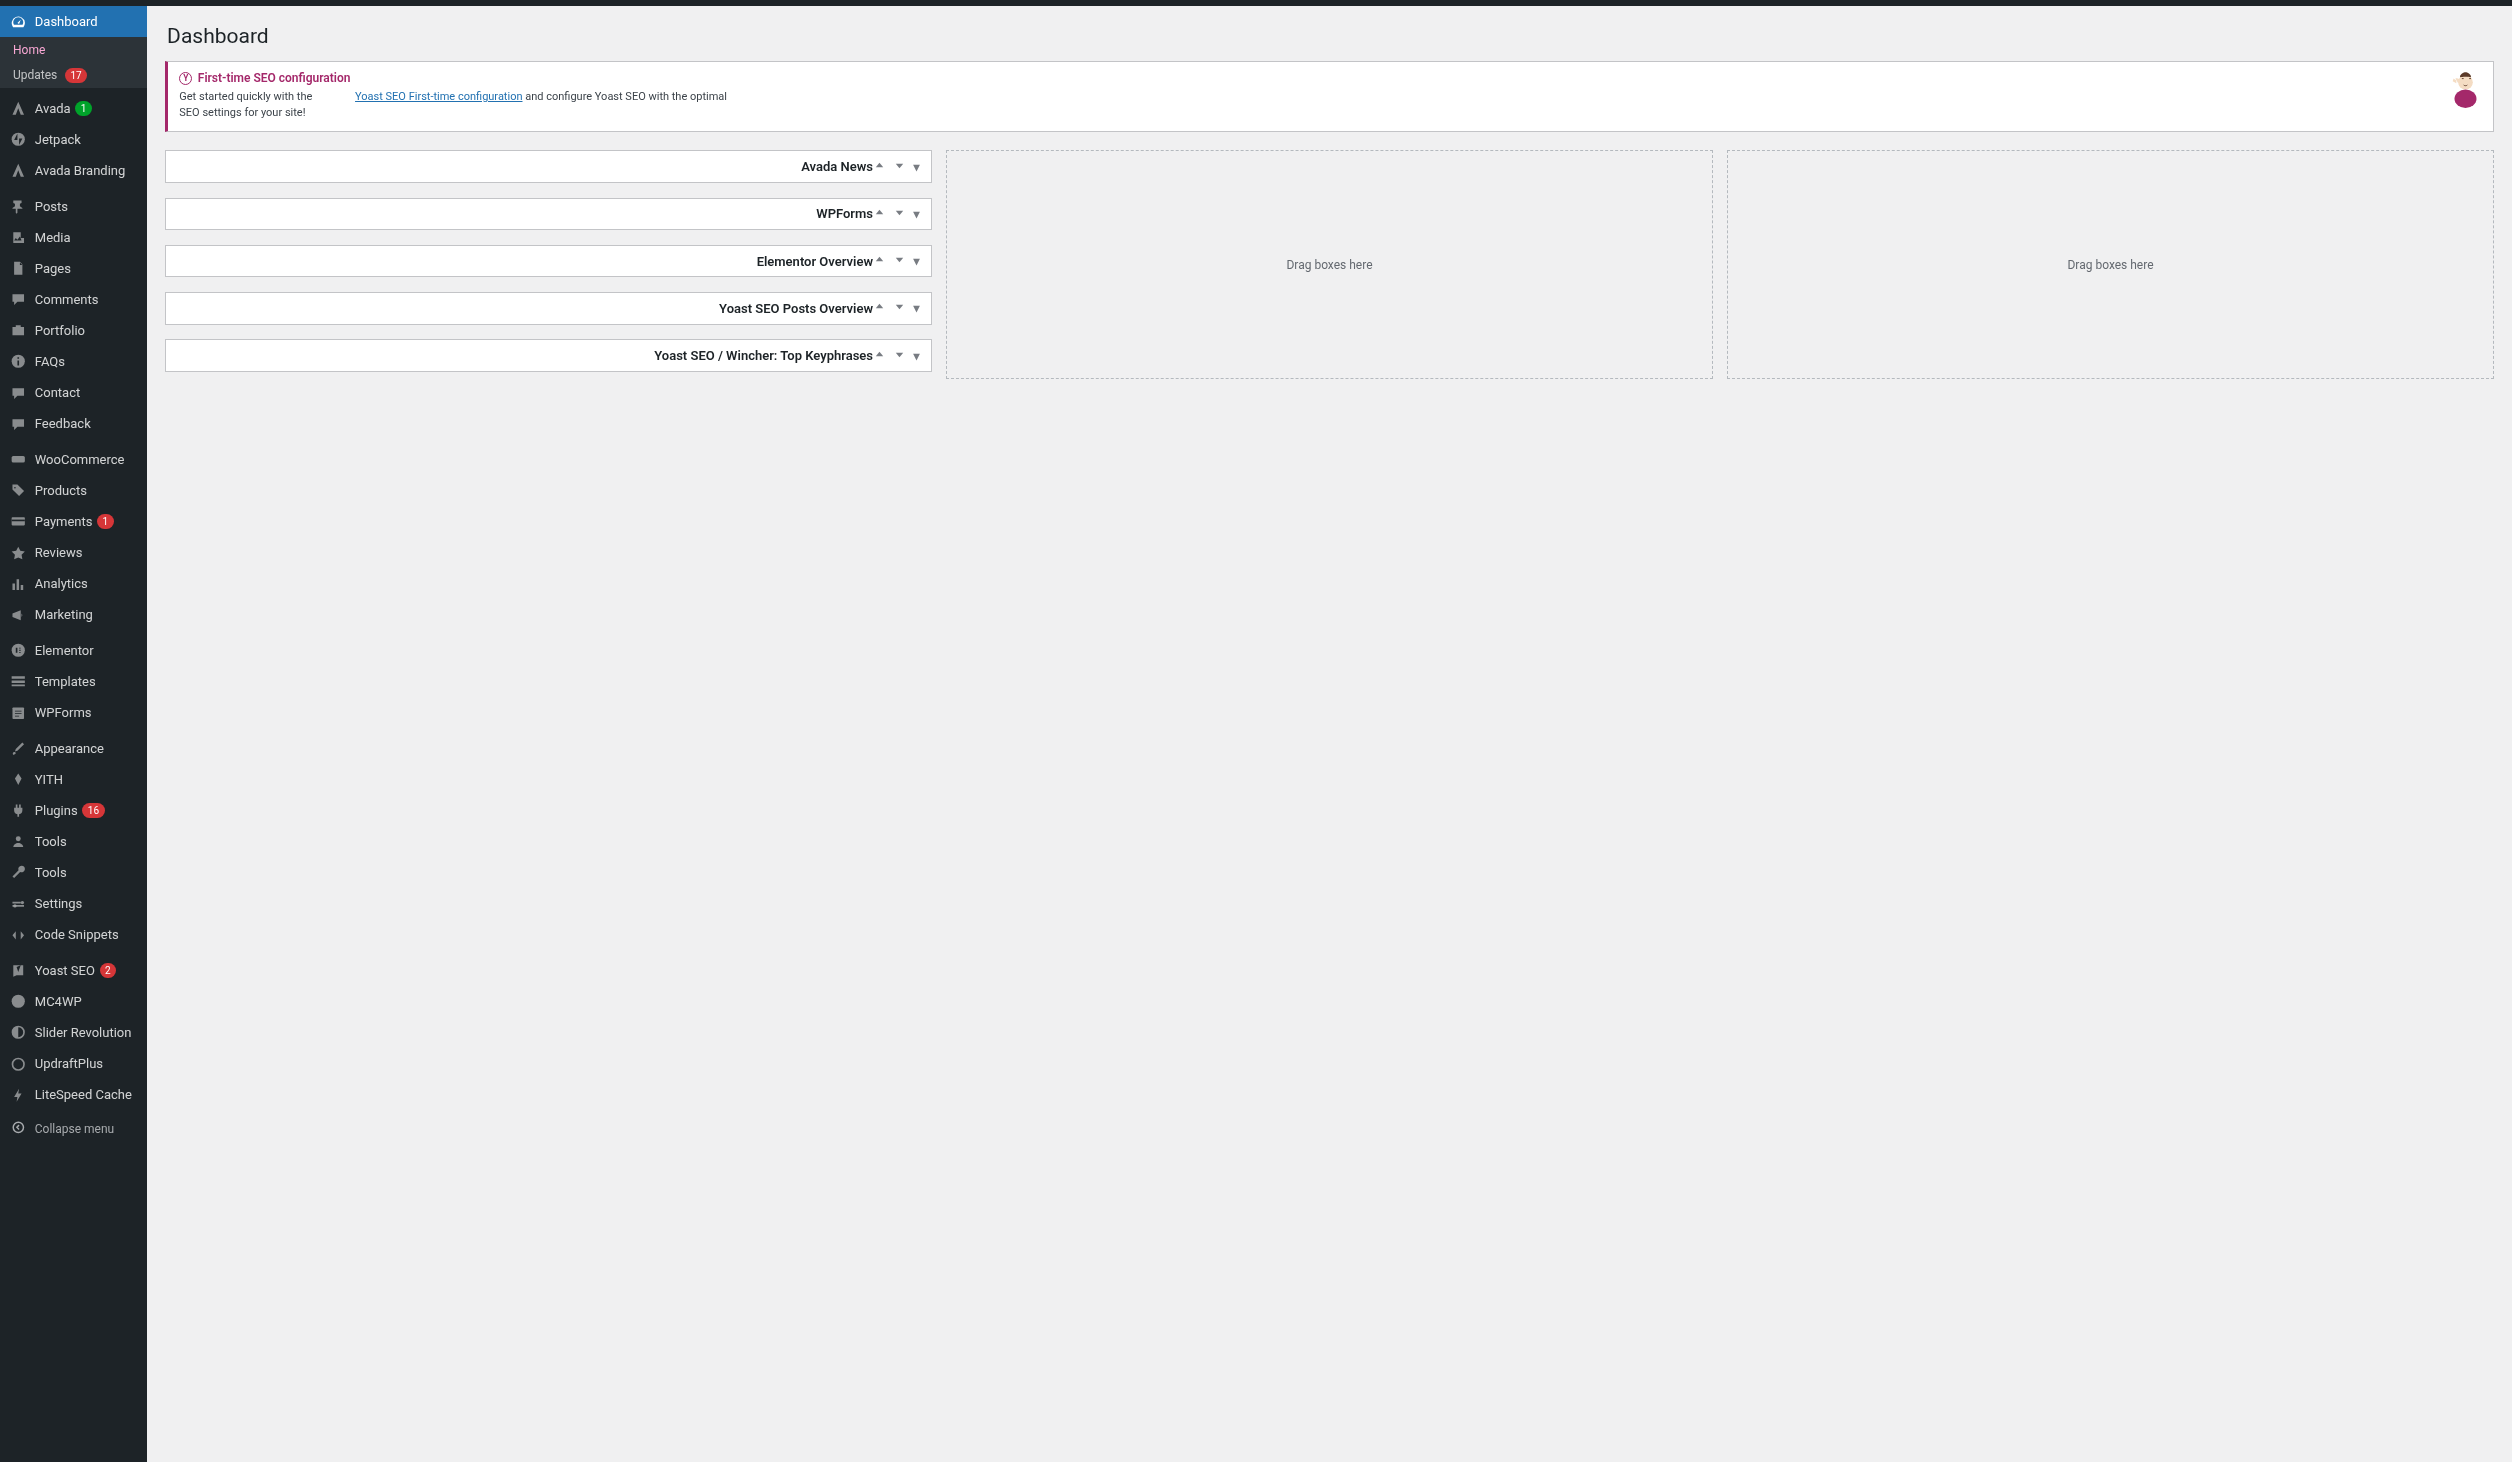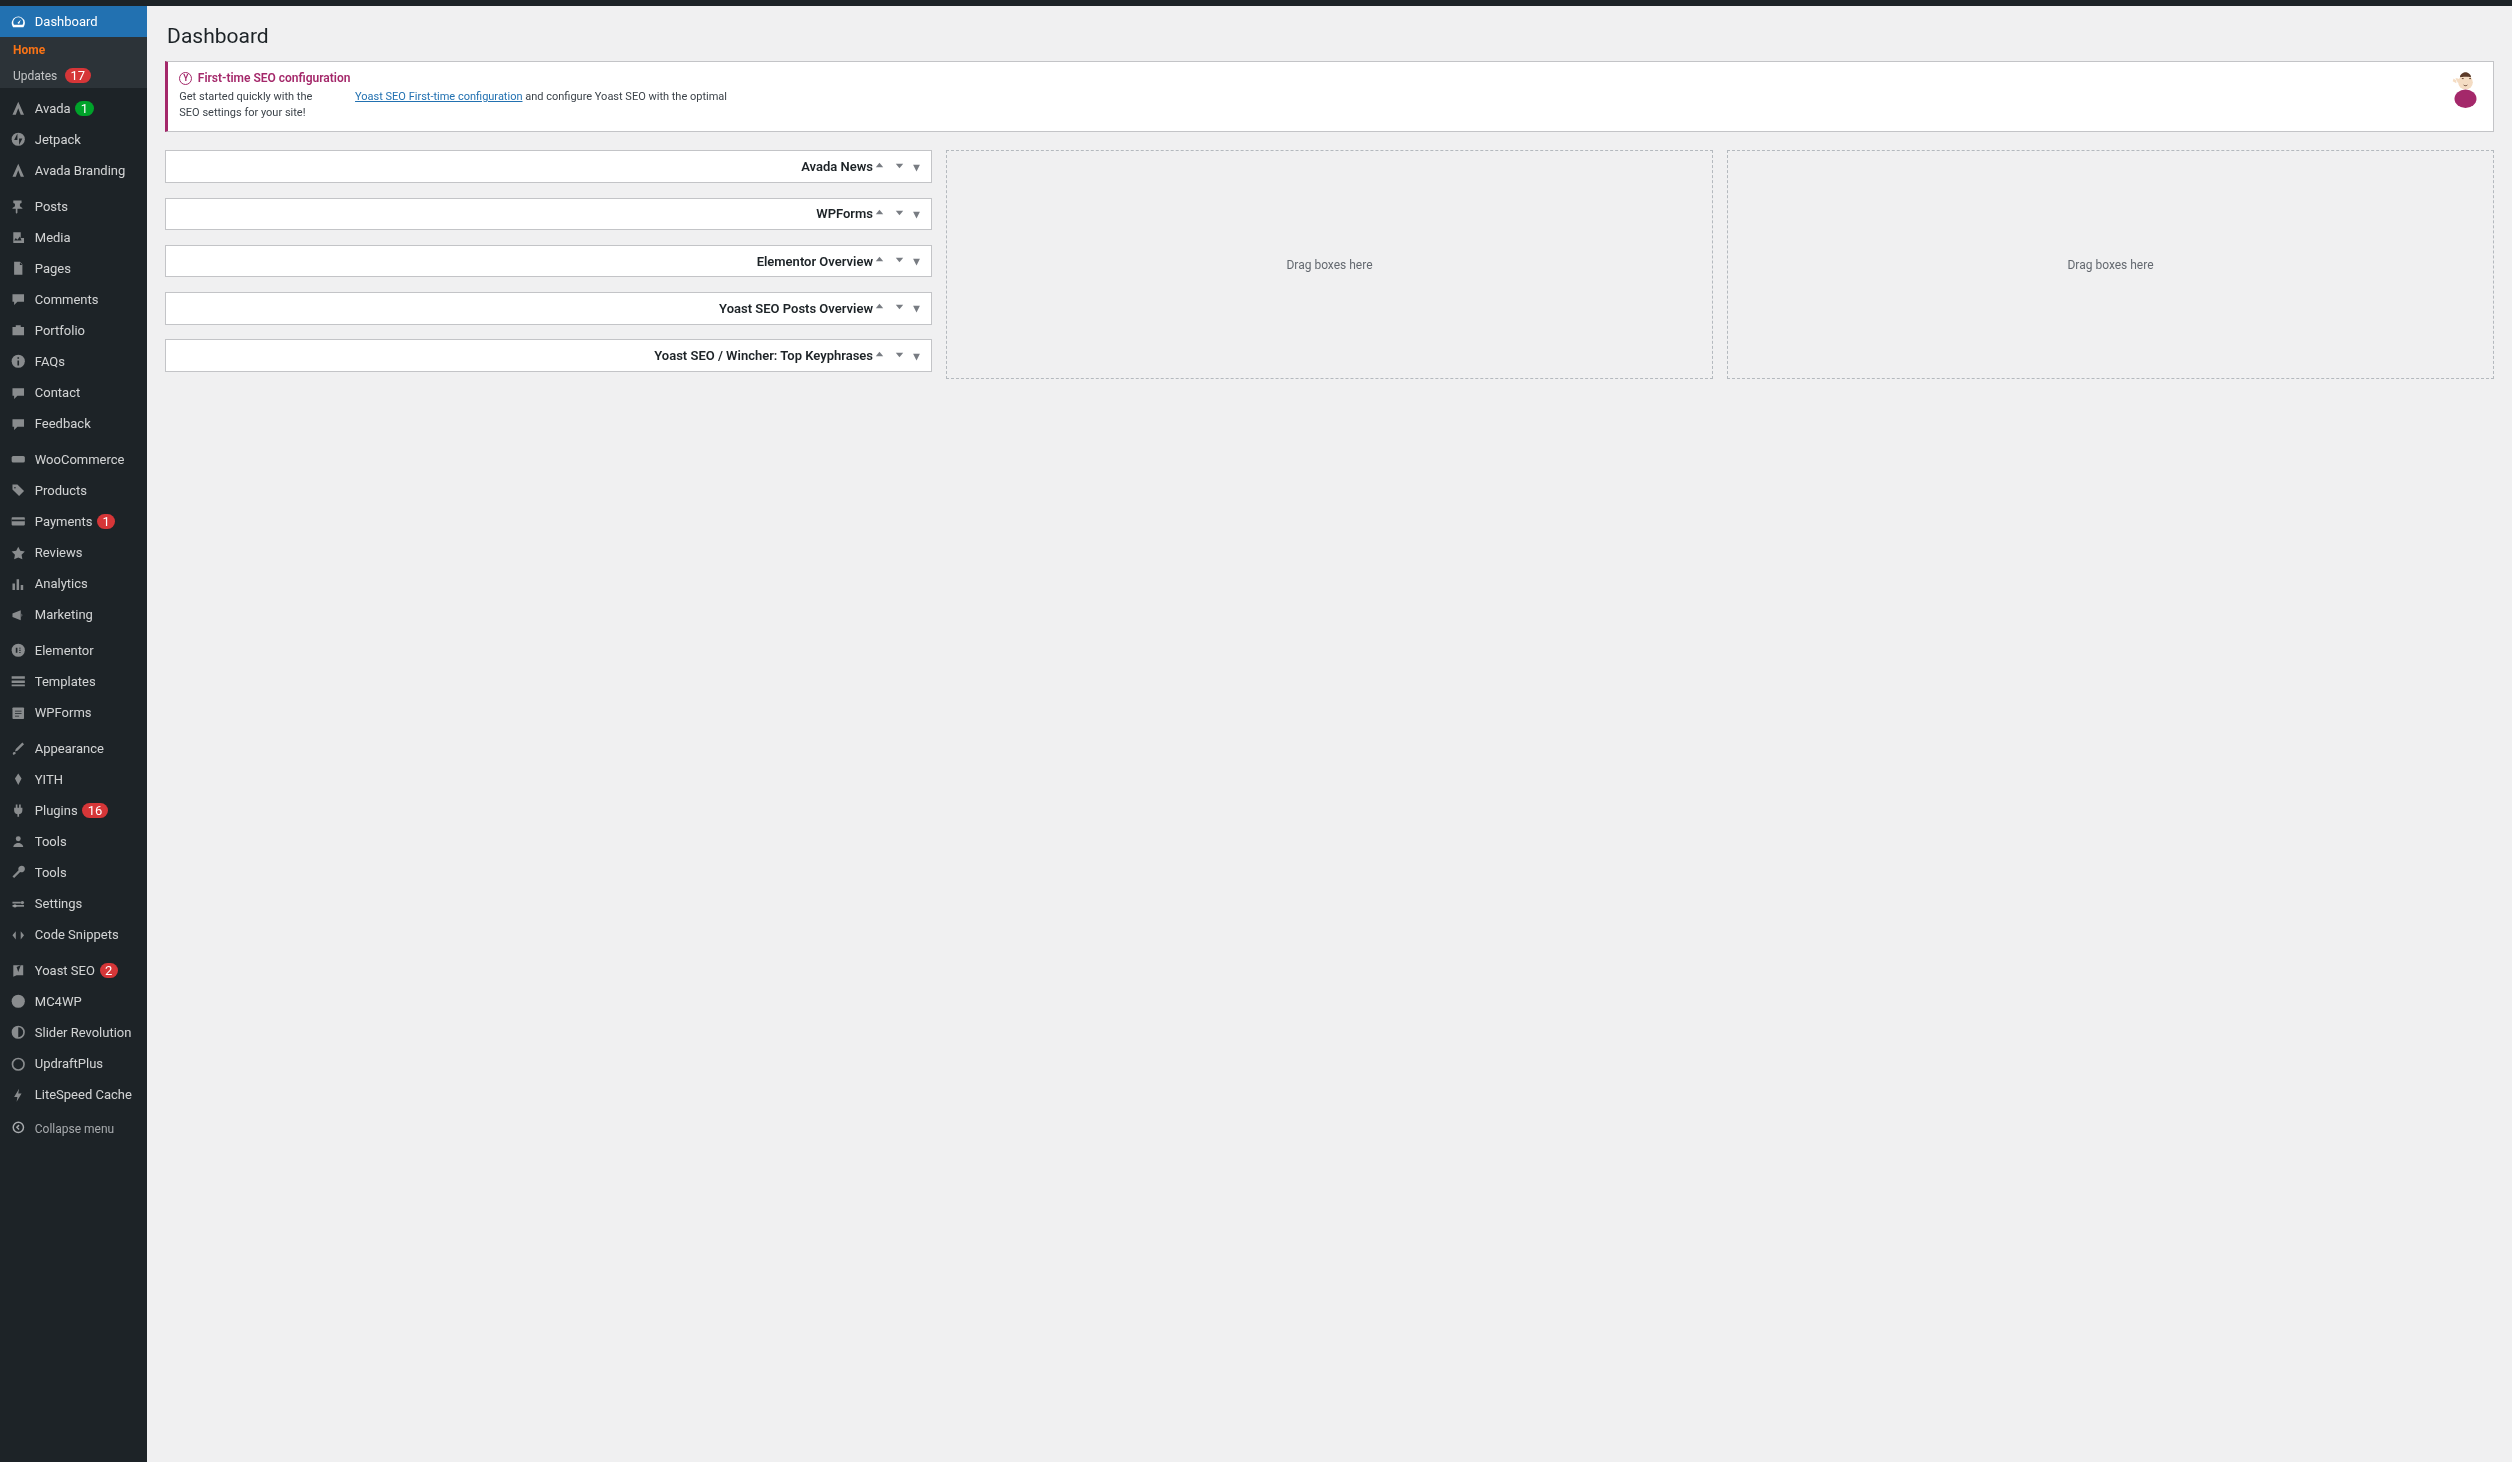--- a/index.html
+++ b/index.html
@@ -8,22 +8,22 @@
 .main { display: flex; min-height: calc(100vh - 6.4px); }
 .sidebar { width: 147px; background: #1d2327; color: #fff; flex-shrink: 0; }
 .sidebar .item { display:flex; align-items:center; padding: 6.4px 7.3px 6.4px 9.2px; color:#ffffffcc; font-size:13px; cursor:pointer; position:relative; }
 .sidebar .item.active { background:#2271b1; color:#fff; }
 .sidebar .item.active::after { content:""; position:absolute; right:-7.3px; top:50%; transform:translateY(-50%); border:7.3px solid transparent; border-right-color:#f0f0f1; }
 .sidebar .item .icon { width:18.3px; height:18.3px; margin-right:7.3px; display:flex; align-items:center; justify-content:center; }
 .sidebar .item .icon svg { width:16.5px; height:16.5px; fill: currentColor; opacity:.6; }
 .sidebar .item.active .icon svg { opacity:1; fill:#fff; }
 .sidebar .submenu { background:#2c3338; }
 .sidebar .submenu .sub { padding: 5.5px 11px 5.5px 13px; font-size:12px; color:#ffffffb3; cursor:pointer;}
-.sidebar .submenu .sub.active { color:#f97316; font-weight:700;}
-.sidebar .badge { font-size:13px; background:#d63638; color:#fff; border-radius:8.3px; padding:0.9px 5.5px; margin-left:4.6px; display:inline-block; min-width:13px; text-align:center; line-height:13px;}
+.sidebar .submenu .sub.active { color:#f9a8d4; font-weight:400;}
+.sidebar .badge { font-size:10px; background:#d63638; color:#fff; border-radius:8.3px; padding:0.9px 5.5px; margin-left:4.6px; display:inline-block; min-width:13px; text-align:center; line-height:13px;}
 .sidebar .badge.green { background:#00a32a; }
 .sidebar .sep { height:4.6px; }
 .sidebar .collapse { display:flex; align-items:flex-end; padding:7.3px 9.2px; color:#a7aaad; font-size:12px; cursor:pointer;}
 .sidebar .collapse .icon { width:18.3px; height:18.3px; margin-right:7.3px; display:flex;align-items:center;justify-content:center;}
 .sidebar .collapse .icon svg{width:14.7px;height:14.7px;fill:#a7aaad;}
 
 .content { flex:1; padding: 9.2px 18.3px 18.3px 18.3px; }
 .content h1 { font-size:21px; font-weight:400; color:#1d2327; margin:8.3px 0 13px 1.8px;}
 .notice { background:#fff; border:0.9px solid #c3c4c7; border-left:3.7px solid #a4286a; padding:9.2px 11px; margin-bottom:18.3px; display:flex; align-items:flex-start; justify-content:space-between;}
 .notice .nc { flex:1;}

